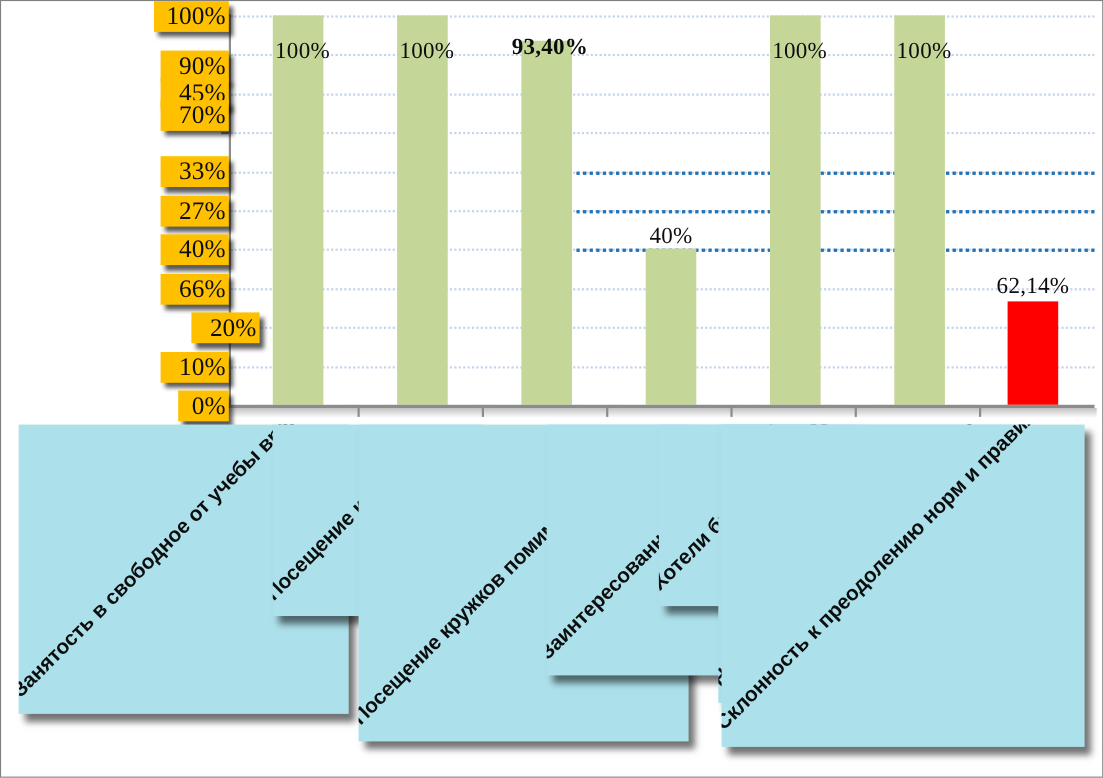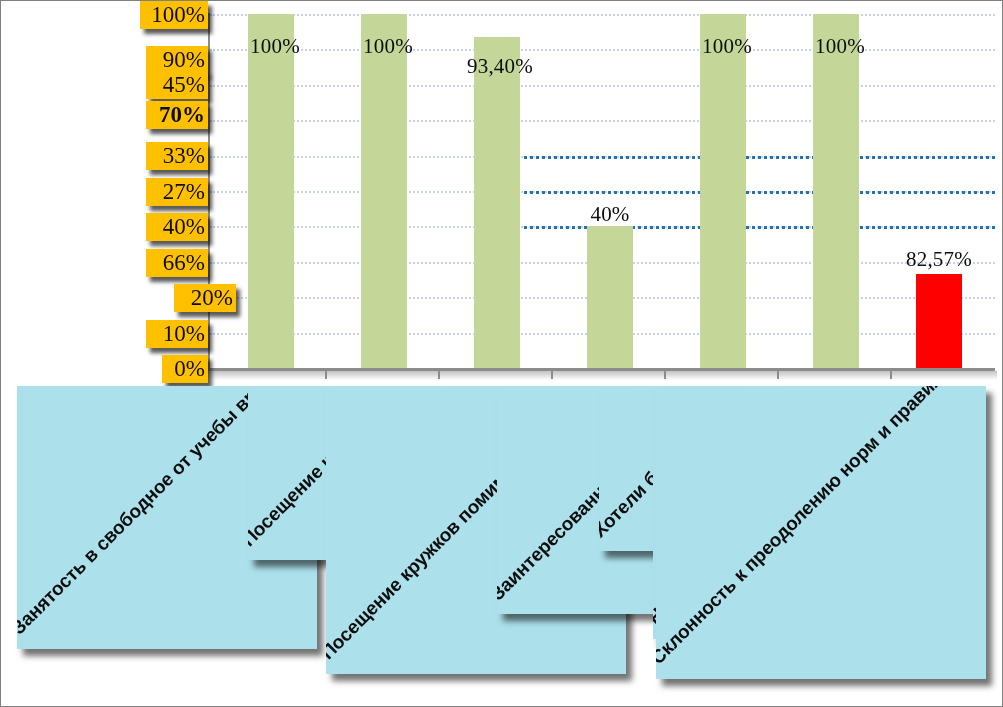--- a/index.html
+++ b/index.html
@@ -161,25 +161,25 @@
     <div class="bar green" style="left:38px;  height:354px;"></div>
     <div class="bar green" style="left:151px; height:354px;"></div>
     <div class="bar green" style="left:264px; height:330.6px;"></div>
     <div class="bar green" style="left:377px; height:141.6px;"></div>
     <div class="bar green" style="left:490px; height:354px;"></div>
     <div class="bar green" style="left:603px; height:354px;"></div>
     <div class="bar red" style="left:706px; height:94.5px;"></div>
 
     <div class="bar-label" style="left:30px;  top:20px; width:70px;">100%</div>
     <div class="bar-label" style="left:143px; top:20px; width:70px;">100%</div>
-    <div class="bar-label" style="left:240px; top:40px; width:100px;">93,40%</div>
+    <div class="bar-label" style="left:240px; top:16px; width:100px;font-weight:bold;">93,40%</div>
     <div class="bar-label" style="left:365px; top:188px; width:70px;">40%</div>
     <div class="bar-label" style="left:482px; top:20px; width:70px;">100%</div>
     <div class="bar-label" style="left:595px; top:20px; width:70px;">100%</div>
-    <div class="bar-label" style="left:679px; top:233px; width:100px;">82,57%</div>
+    <div class="bar-label" style="left:679px; top:233px; width:100px;">62,14%</div>
   </div>
 
   <div id="y-axis"></div>
   <div class="y-tick" style="top:12px;"></div>
   <div class="y-tick" style="top:48px;"></div>
   <div class="y-tick" style="top:83px;"></div>
   <div class="y-tick" style="top:119px;"></div>
   <div class="y-tick" style="top:154px;"></div>
   <div class="y-tick" style="top:190px;"></div>
   <div class="y-tick" style="top:225px;"></div>
@@ -193,21 +193,21 @@
   <div class="x-tick" style="left:324px;"></div>
   <div class="x-tick" style="left:437px;"></div>
   <div class="x-tick" style="left:550px;"></div>
   <div class="x-tick" style="left:663px;"></div>
   <div class="x-tick" style="left:776px;"></div>
   <div class="x-tick" style="left:889px;"></div>
 
   <div class="y-label w100" style="top:0px;">100%</div>
   <div class="y-label" style="top:45px;">90%</div>
   <div class="y-label" style="top:70px;">45%</div>
-  <div class="y-label" style="top:100px;font-weight:bold;">70%</div>
+  <div class="y-label" style="top:90px;">70%</div>
   <div class="y-label" style="top:141px;">33%</div>
   <div class="y-label" style="top:177px;">27%</div>
   <div class="y-label" style="top:212px;">40%</div>
   <div class="y-label" style="top:248px;">66%</div>
   <div class="y-label" style="top:283px;margin-left:28px;">20%</div>
   <div class="y-label" style="top:319px;">10%</div>
   <div class="y-label w0" style="top:354px;">0%</div>
 
   <div id="cats">
 

